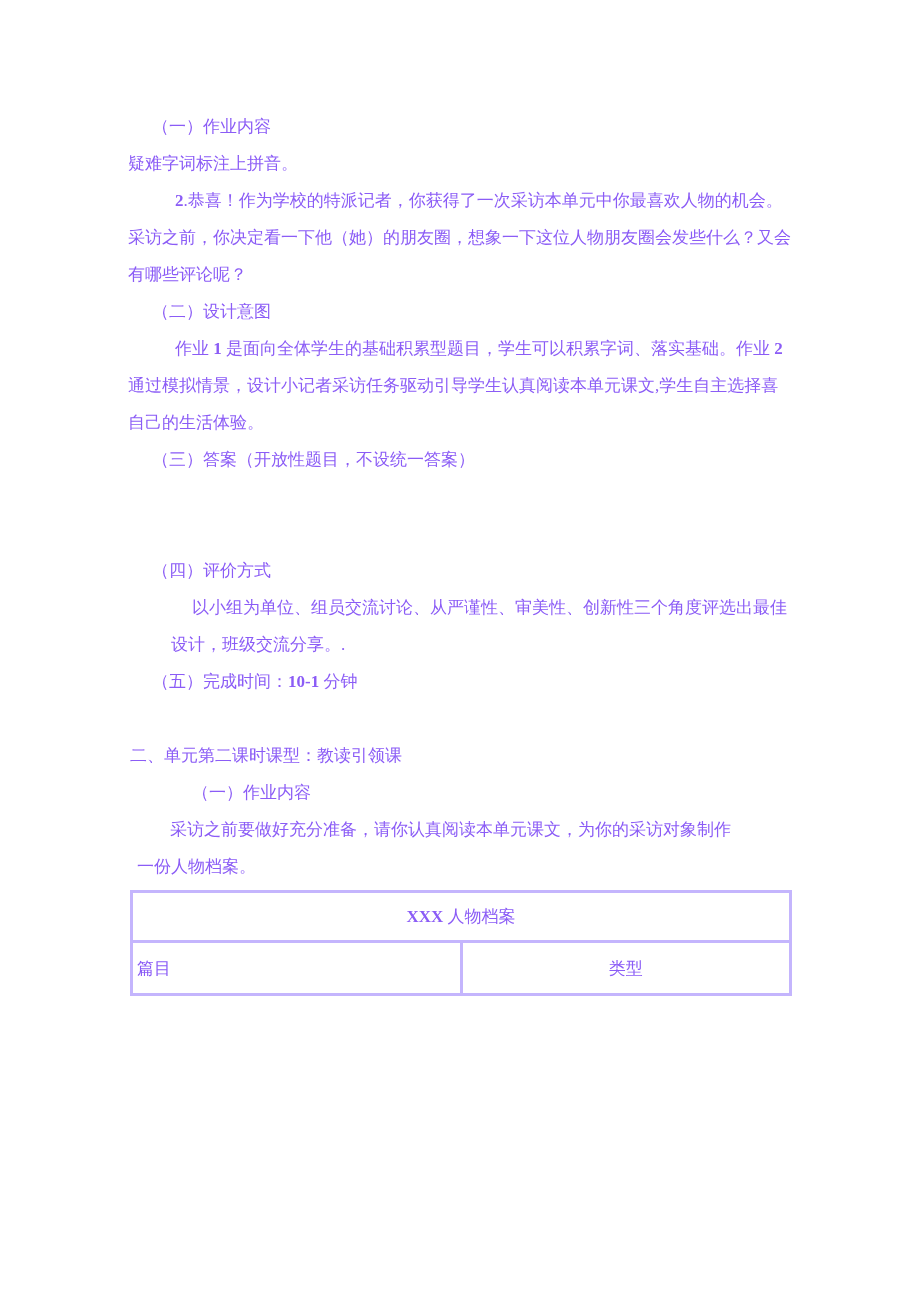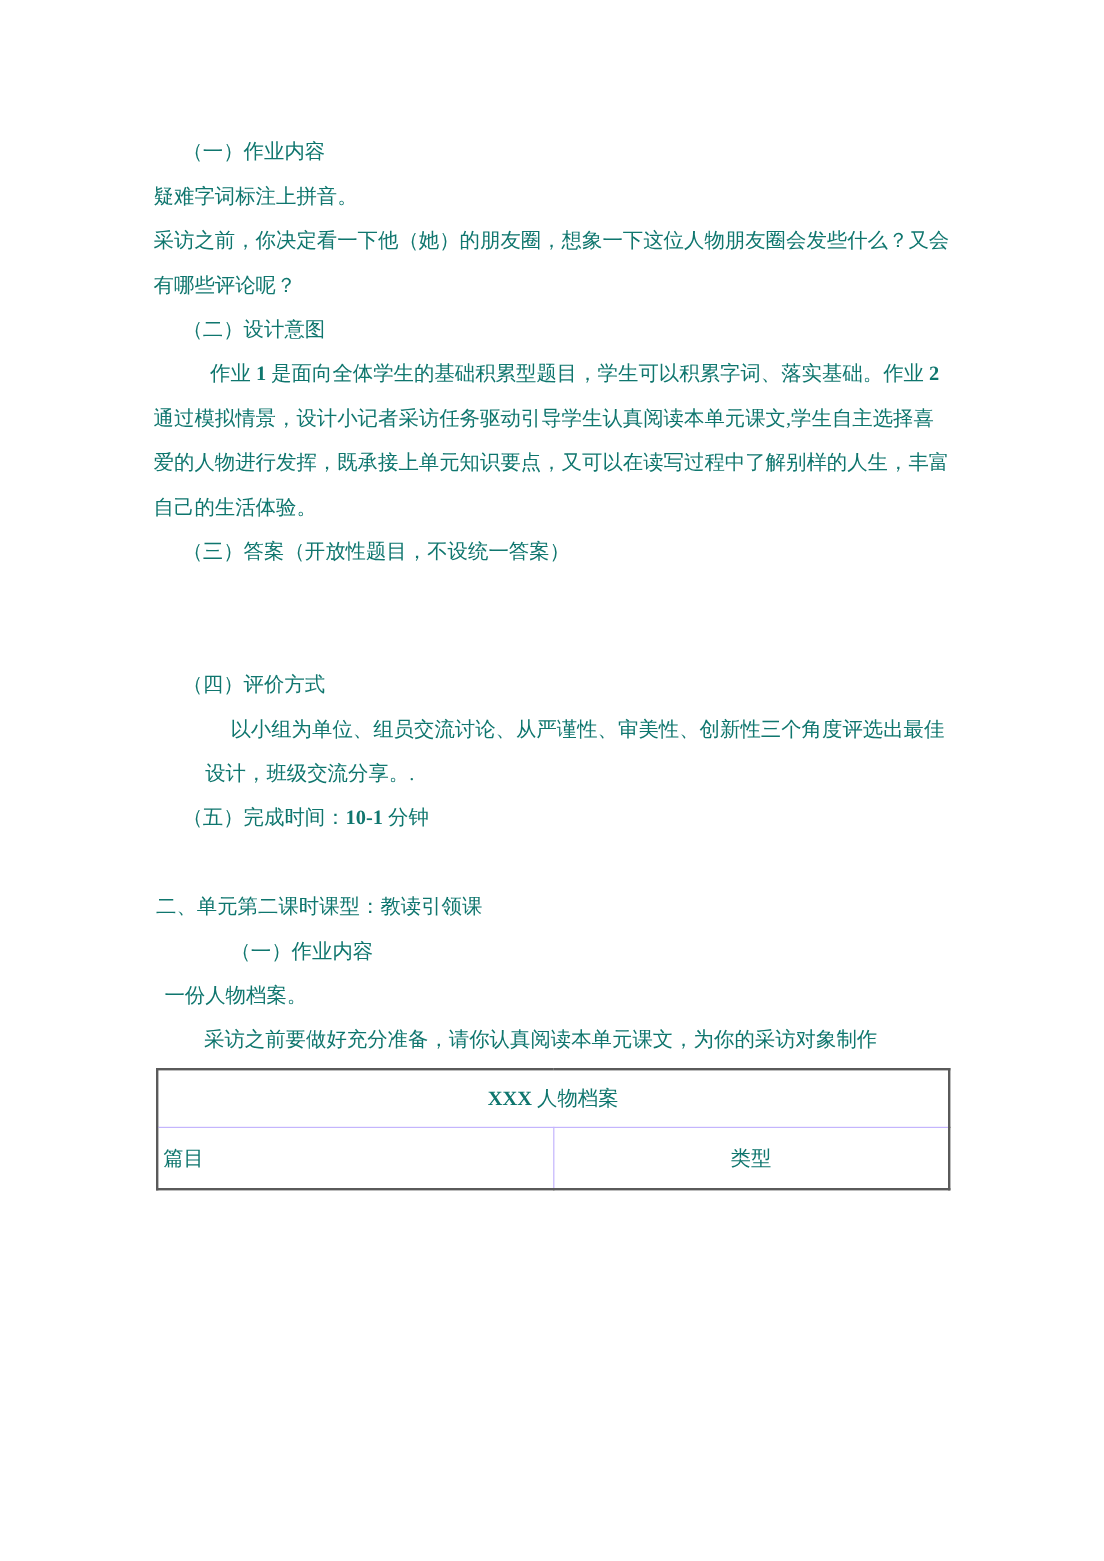--- a/index.html
+++ b/index.html
@@ -5,21 +5,21 @@
   html, body {
     margin: 0;
     padding: 0;
     background: #ffffff;
   }
   .page {
     position: relative;
     width: 920px;
     height: 1301px;
     background: #ffffff;
-    color: #0f766e;
+    color: #8b5cf6;
     font-family: "Liberation Serif", "DejaVu Serif", serif;
     font-size: 17px;
     overflow: hidden;
   }
   .content {
     position: absolute;
     left: 128px;
     top: 108px;
     width: 666px;
   }
@@ -39,21 +39,21 @@
   .b { font-weight: bold; }
   .doc-table {
     margin-left: 2px;
     margin-top: 5px;
     width: 662px;
     border-collapse: collapse;
     table-layout: fixed;
     border: 2px solid #5a5a5a;
   }
   .doc-table td {
-    border: 1px solid #c4b5fd;
+    border: 3px solid #c4b5fd;
     vertical-align: middle;
     font-size: 17px;
   }
   .doc-table .title-row td {
     height: 45px;
     text-align: center;
   }
   .doc-table .header-row td {
     height: 48px;
   }
@@ -69,47 +69,47 @@
 </head>
 <body>
 
 <div class="page">
   <div class="content">
 
     <div class="ln i24"><span>（一）作业内容</span></div>
 
     <div class="ln"><span>疑难字词标注上拼音。</span></div>
 
+    <div class="ln i47"><span class="b">2</span><span>.恭喜！作为学校的特派记者，你获得了一次采访本单元中你最喜欢人物的机会。</span></div>
     <div class="ln"><span>采访之前，你决定看一下他（她）的朋友圈，想象一下这位人物朋友圈会发些什么？又会</span></div>
     <div class="ln"><span>有哪些评论呢？</span></div>
 
     <div class="ln i24"><span>（二）设计意图</span></div>
 
     <div class="ln i47"><span>作业 </span><span class="b">1</span><span> 是面向全体学生的基础积累型题目，学生可以积累字词、落实基础。作业 </span><span class="b">2</span></div>
     <div class="ln"><span>通过模拟情景，设计小记者采访任务驱动引导学生认真阅读本单元课文,学生自主选择喜</span></div>
-    <div class="ln"><span>爱的人物进行发挥，既承接上单元知识要点，又可以在读写过程中了解别样的人生，丰富</span></div>
     <div class="ln"><span>自己的生活体验。</span></div>
 
     <div class="ln i24"><span>（三）答案（开放性题目，不设统一答案）</span></div>
 
     <div class="ln blank"></div>
     <div class="ln blank"></div>
 
     <div class="ln i24"><span>（四）评价方式</span></div>
     <div class="ln i64"><span>以小组为单位、组员交流讨论、从严谨性、审美性、创新性三个角度评选出最佳</span></div>
     <div class="ln i27"><span>设计，班级交流分享。.</span></div>
 
     <div class="ln i24"><span>（五）完成时间：</span><span class="b">10-1</span><span> 分钟</span></div>
 
     <div class="ln blank"></div>
 
     <div class="ln i2"><span>二、单元第二课时课型：教读引领课</span></div>
     <div class="ln i64"><span>（一）作业内容</span></div>
+    <div class="ln i42"><span>采访之前要做好充分准备，请你认真阅读本单元课文，为你的采访对象制作</span></div>
     <div class="ln i9"><span>一份人物档案。</span></div>
-    <div class="ln i42"><span>采访之前要做好充分准备，请你认真阅读本单元课文，为你的采访对象制作</span></div>
 
     <table class="doc-table">
       <tbody>
           <tr class="title-row">
         <td colspan="2"><span class="b">XXX</span><span> 人物档案</span></td>
       </tr>
       <tr class="header-row">
         <td class="col-1">篇目</td>
         <td class="col-2">类型</td>
       </tr>

